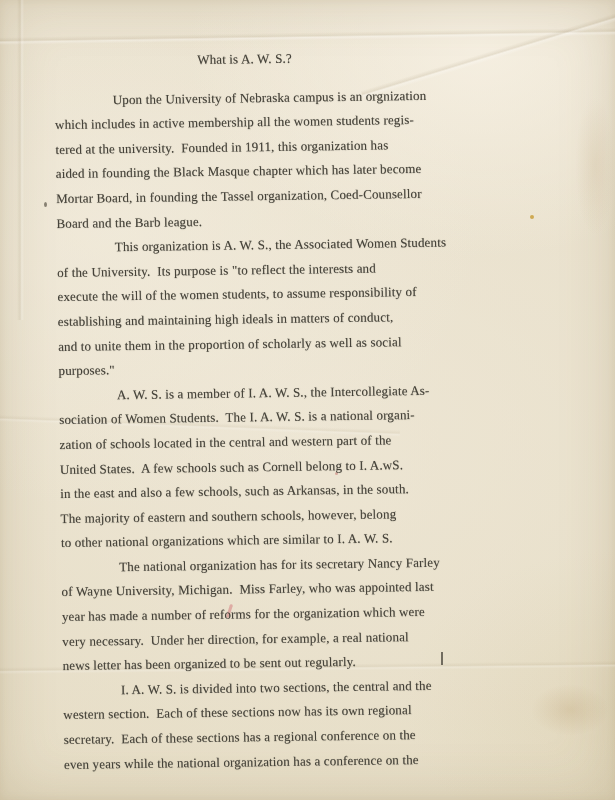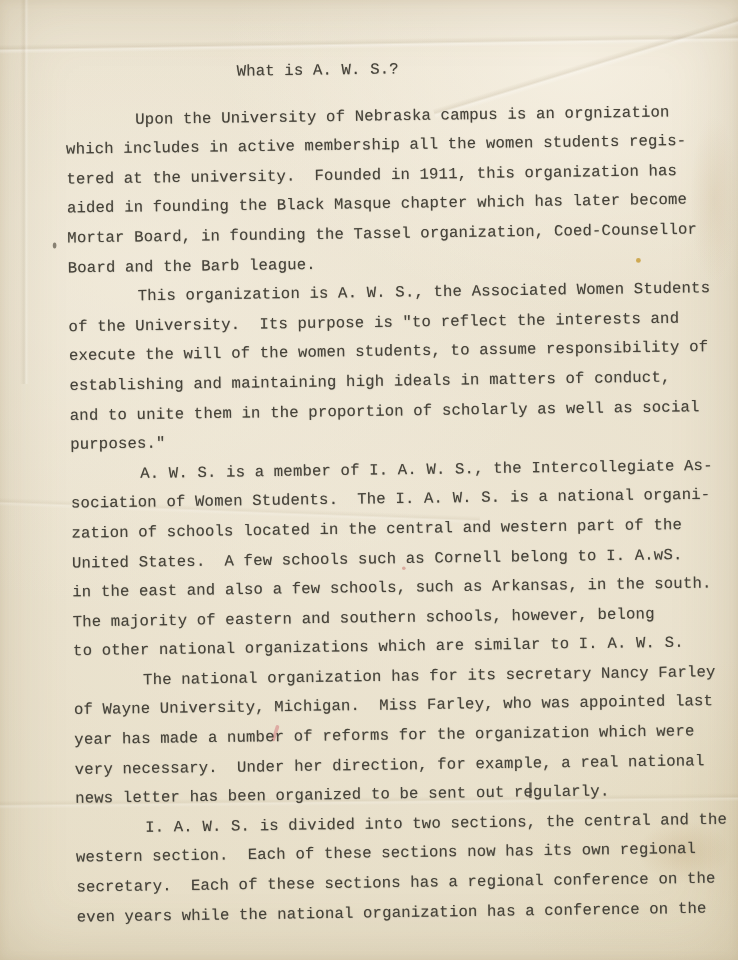--- a/index.html
+++ b/index.html
@@ -10,20 +10,21 @@
   }
   .page{
     position:absolute;inset:0;
     background:
       radial-gradient(ellipse 420px 300px at 78% 6%, rgba(247,241,228,0.85), rgba(247,241,228,0) 70%),
       radial-gradient(ellipse 520px 400px at 18% 28%, rgba(244,238,224,0.55), rgba(244,238,224,0) 72%),
       radial-gradient(ellipse 760px 560px at 50% 55%, rgba(240,233,217,0.65), rgba(240,233,217,0) 78%),
       radial-gradient(ellipse 300px 220px at 100% 88%, rgba(212,198,160,0.35), rgba(212,198,160,0) 70%),
       linear-gradient(#eae2cf,#e5dcc4);
     box-shadow: inset 0 0 55px rgba(133,109,63,0.22), inset 0 0 9px rgba(133,109,63,0.10);
+    font-family: Liberation Serif, serif;
   }
   .crease{position:absolute;pointer-events:none;}
   .crease-top{
     left:0;top:30px;width:100%;height:12px;transform:rotate(-0.9deg);
     background:linear-gradient(to bottom, rgba(120,100,60,0) 20%, rgba(120,100,60,0.10) 48%, rgba(255,255,255,0.30) 62%, rgba(120,100,60,0) 85%);
   }
   .crease-topright{
     right:-60px;top:42px;width:320px;height:12px;transform:rotate(-17deg);
     background:linear-gradient(to bottom, rgba(120,100,60,0) 15%, rgba(124,104,64,0.12) 46%, rgba(255,255,255,0.28) 60%, rgba(120,100,60,0) 88%);
   }

